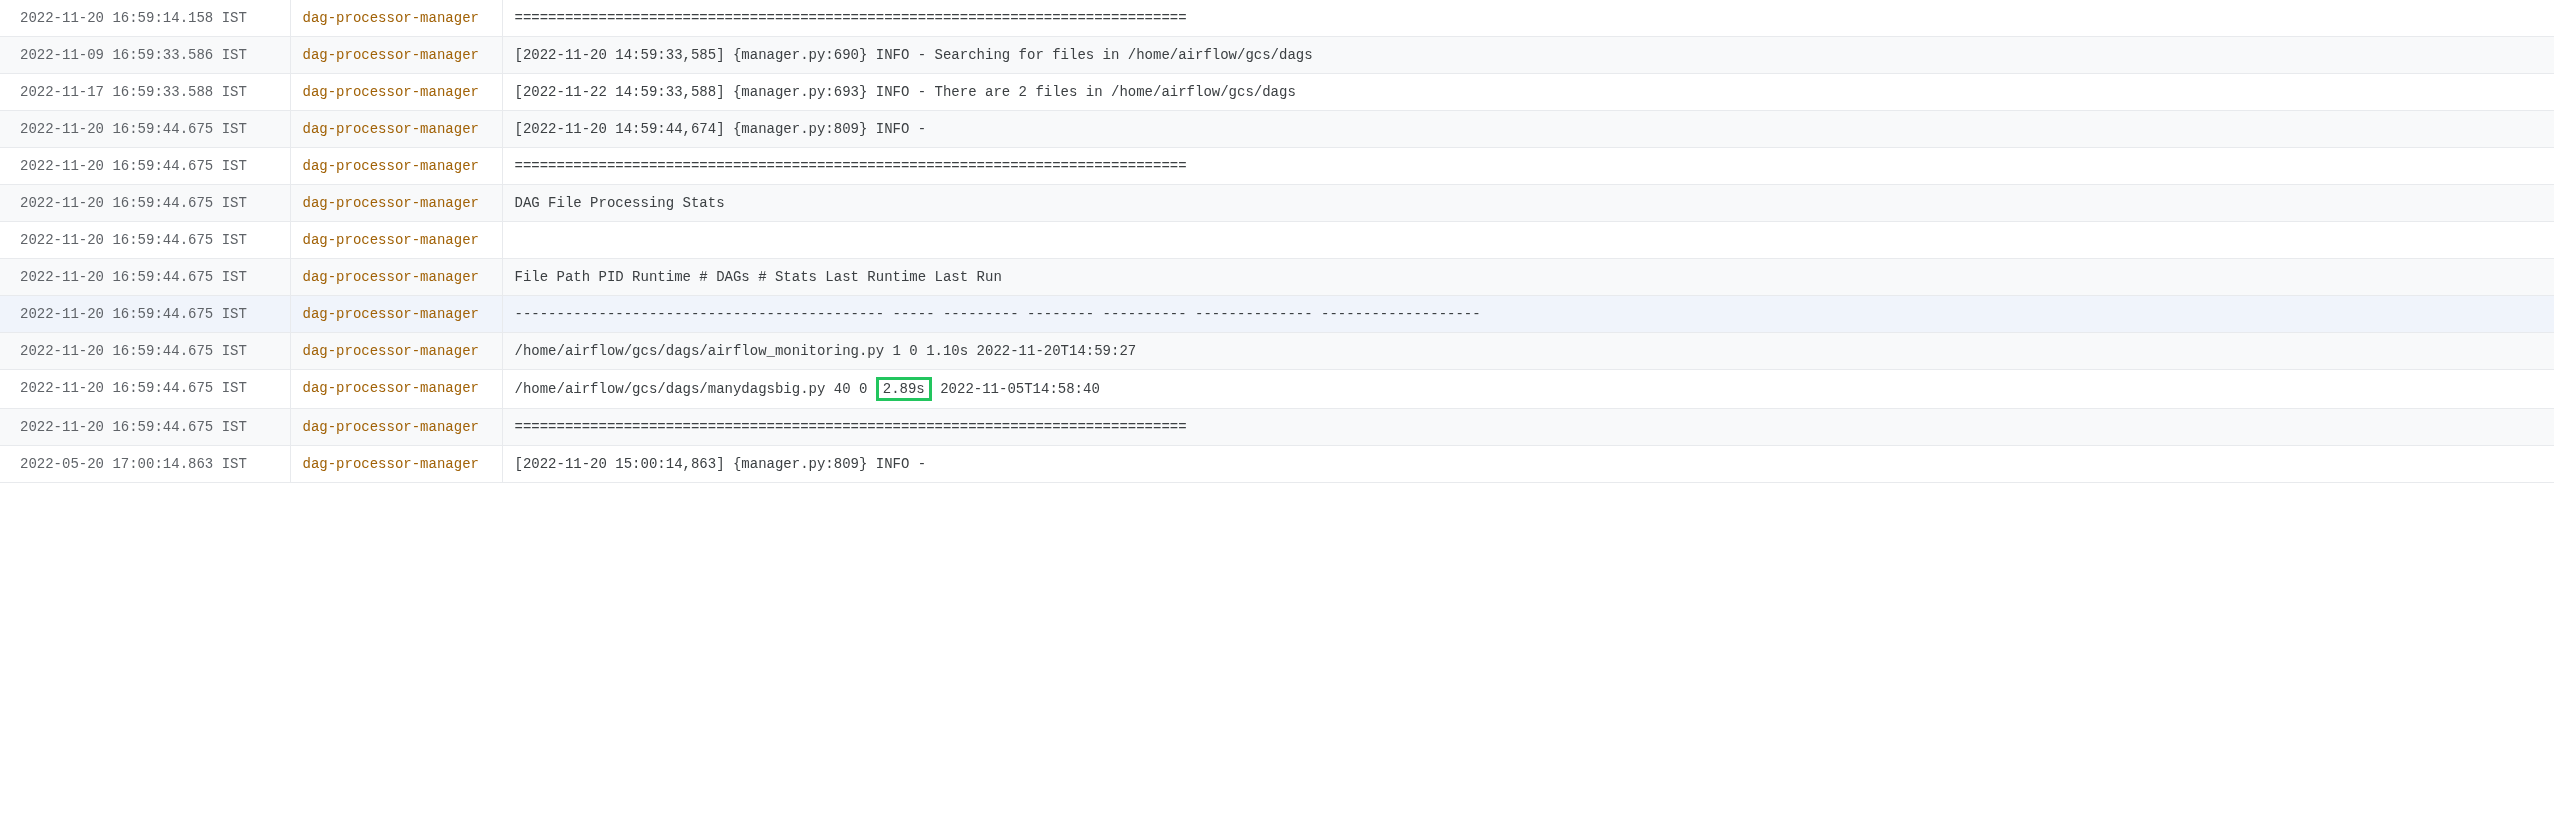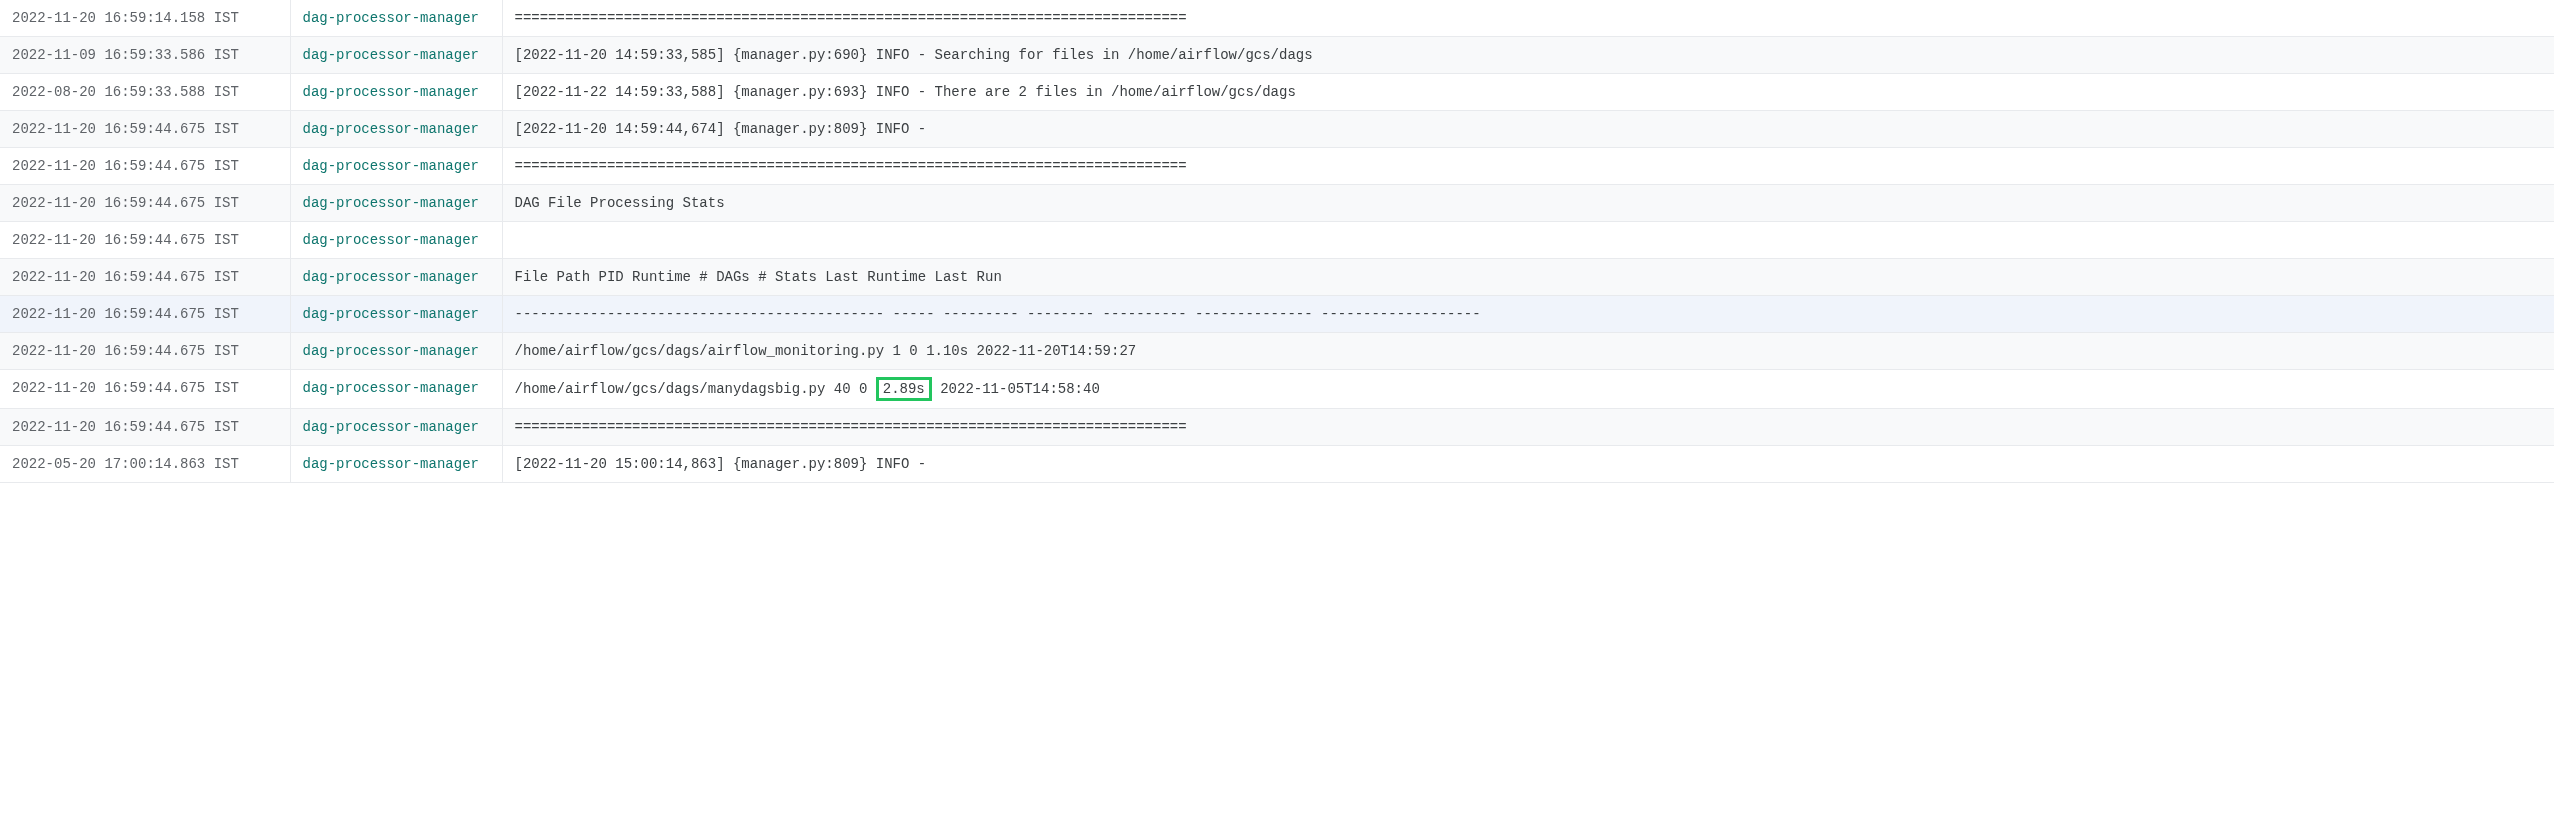--- a/index.html
+++ b/index.html
@@ -35,26 +35,26 @@
       white-space: pre;
       border-right: 1px solid #e8eaed;
     }
     .log-cell:last-child {
       border-right: none;
     }
     .col-timestamp {
       width: 290px;
       min-width: 290px;
       color: #5f6368;
-      padding-left: 12px;
+      padding-left: 20px;
     }
     .col-source {
       width: 212px;
       min-width: 212px;
-      color: #0f766e;
+      color: #a16207;
     }
     .col-message {
       color: #3c4043;
     }
     .highlight-box {
       border: 3px solid #22c55e;
       padding: 1px 4px;
       display: inline-block;
       margin: -3px 0;
     }
@@ -68,21 +68,21 @@
         <td class="log-cell col-timestamp">2022-11-20 16:59:14.158 IST</td>
         <td class="log-cell col-source">dag-processor-manager</td>
         <td class="log-cell col-message">================================================================================</td>
       </tr>
       <tr class="log-row">
         <td class="log-cell col-timestamp">2022-11-09 16:59:33.586 IST</td>
         <td class="log-cell col-source">dag-processor-manager</td>
         <td class="log-cell col-message">[2022-11-20 14:59:33,585] {manager.py:690} INFO - Searching for files in /home/airflow/gcs/dags</td>
       </tr>
       <tr class="log-row">
-        <td class="log-cell col-timestamp">2022-08-20 16:59:33.588 IST</td>
+        <td class="log-cell col-timestamp">2022-11-17 16:59:33.588 IST</td>
         <td class="log-cell col-source">dag-processor-manager</td>
         <td class="log-cell col-message">[2022-11-22 14:59:33,588] {manager.py:693} INFO - There are 2 files in /home/airflow/gcs/dags</td>
       </tr>
       <tr class="log-row">
         <td class="log-cell col-timestamp">2022-11-20 16:59:44.675 IST</td>
         <td class="log-cell col-source">dag-processor-manager</td>
         <td class="log-cell col-message">[2022-11-20 14:59:44,674] {manager.py:809} INFO - </td>
       </tr>
       <tr class="log-row">
         <td class="log-cell col-timestamp">2022-11-20 16:59:44.675 IST</td>

